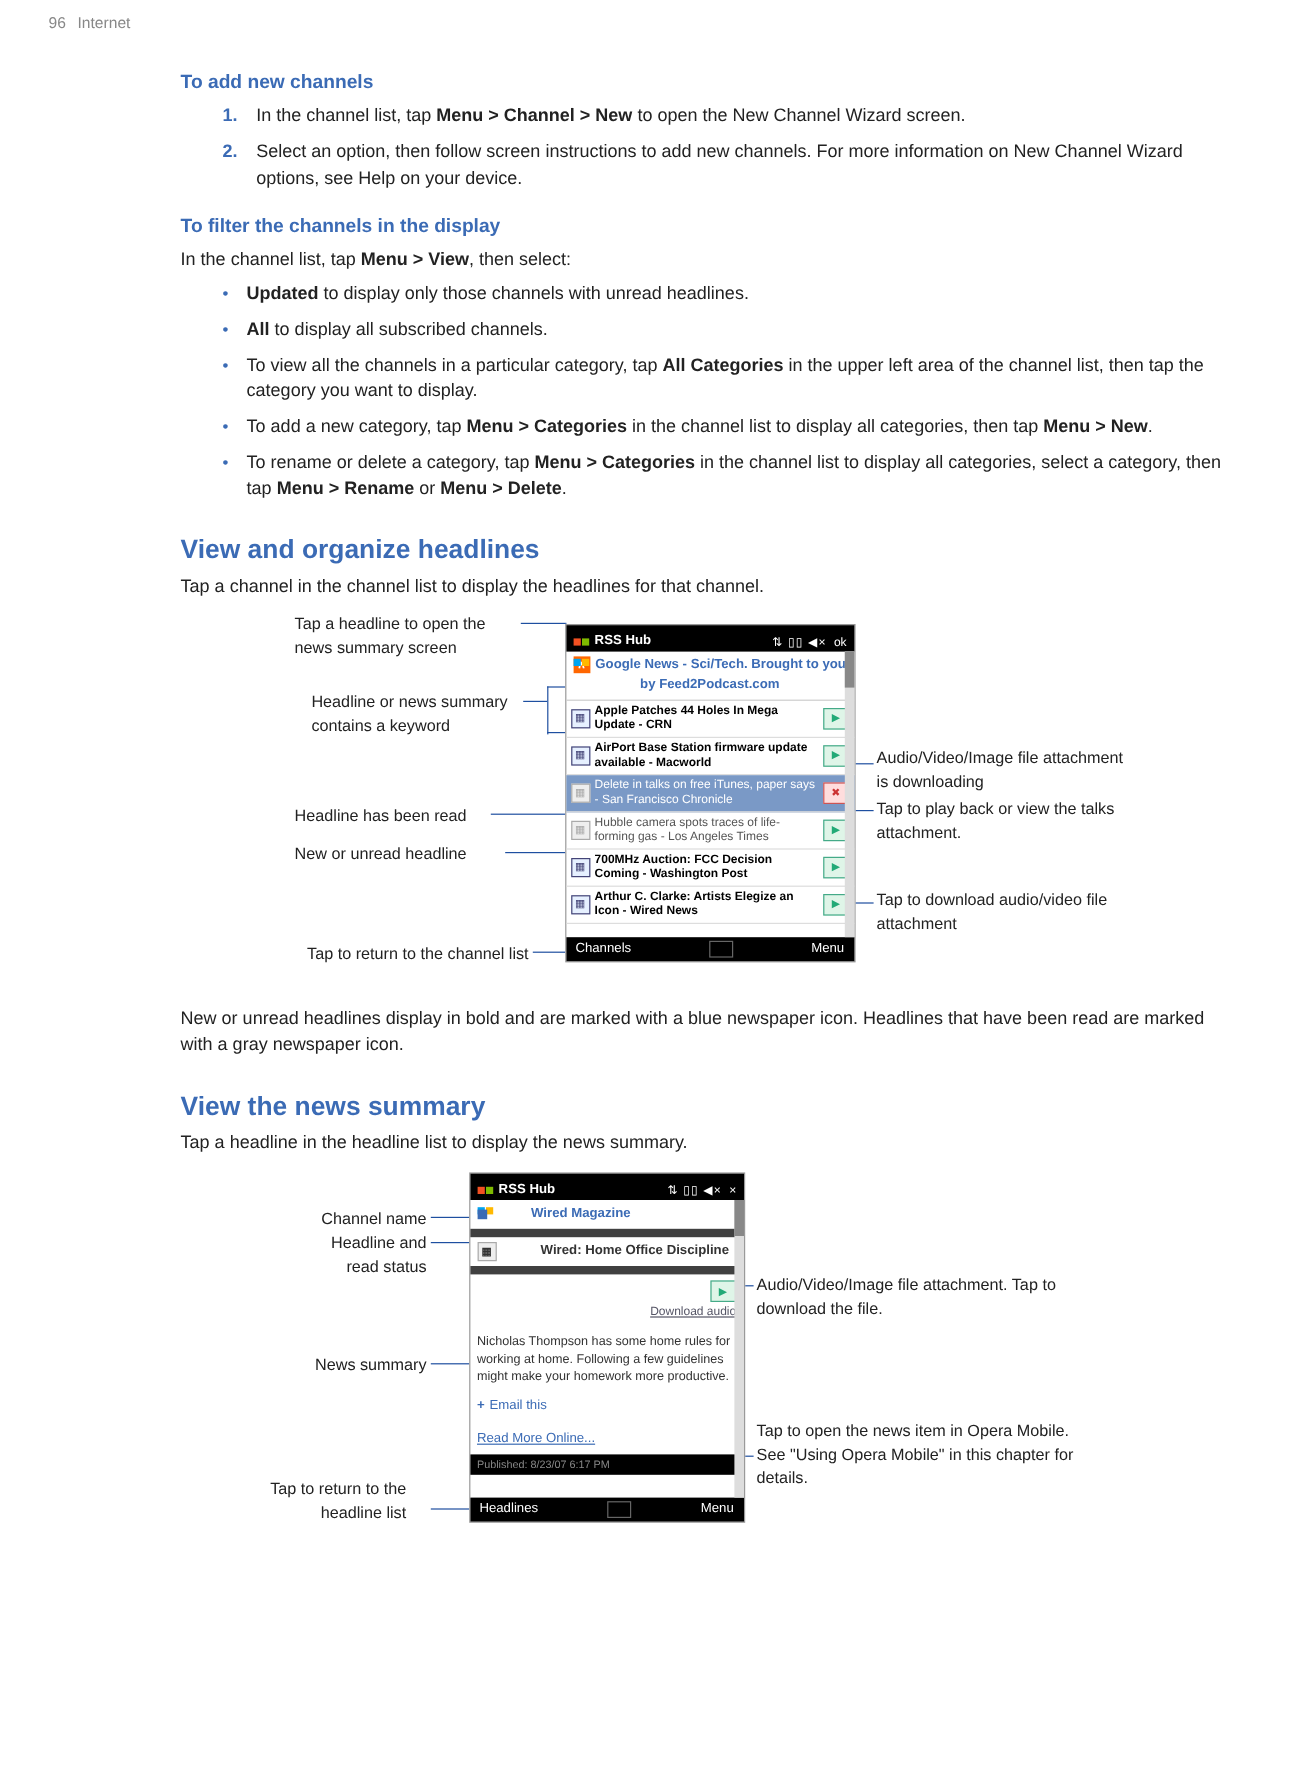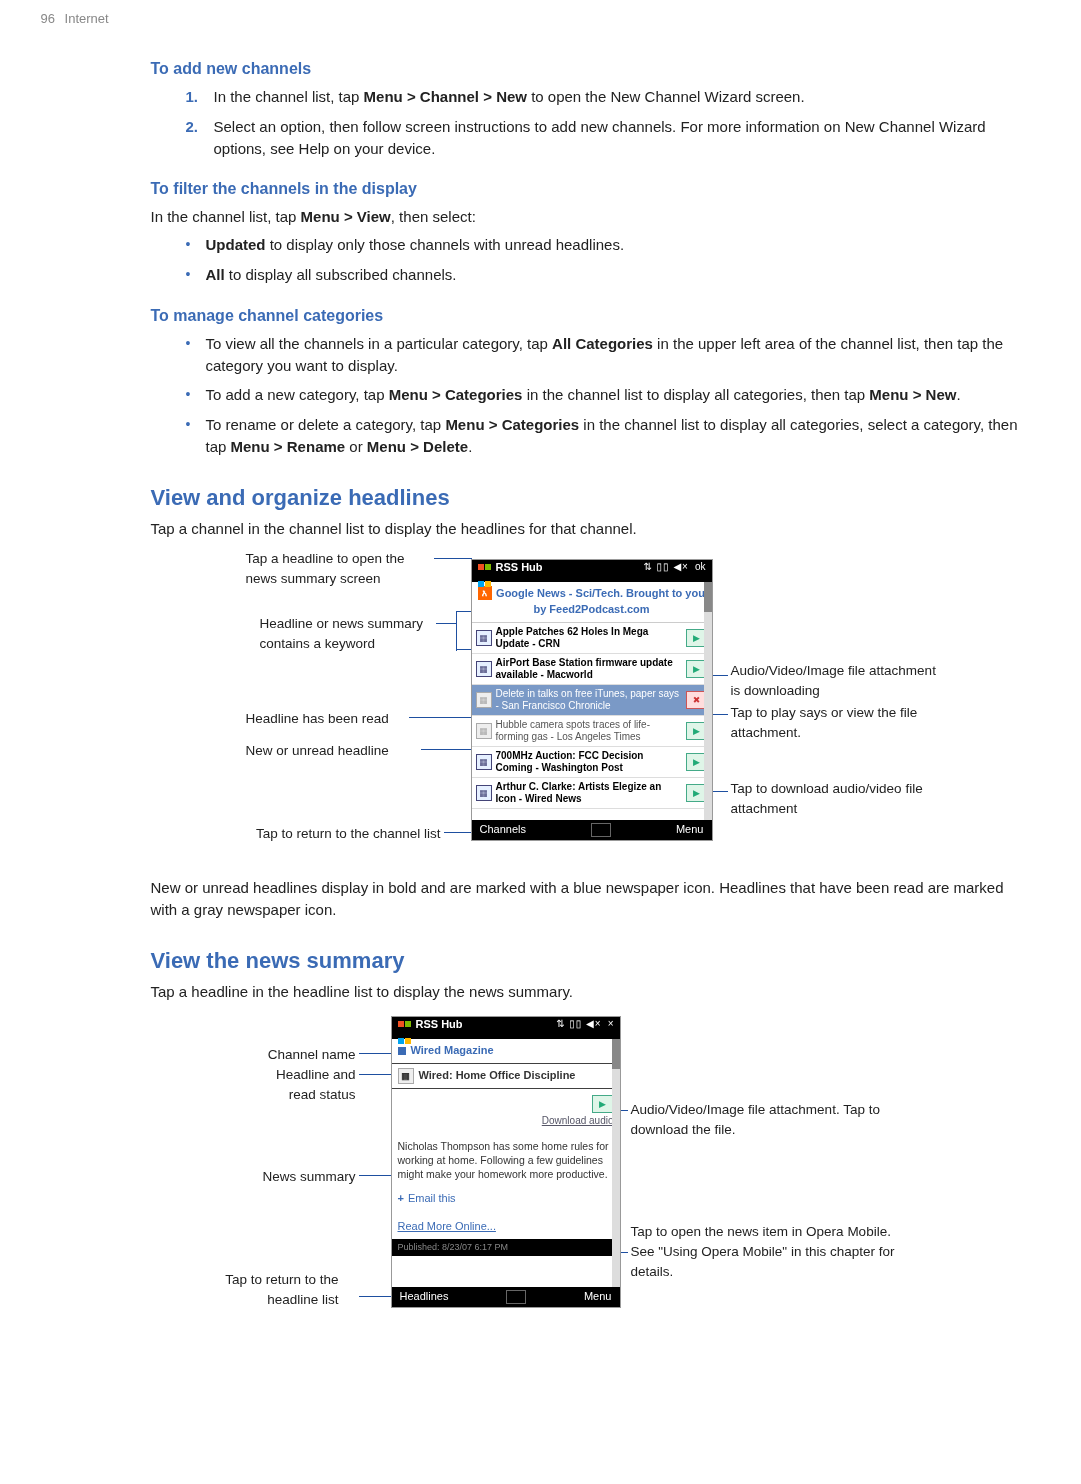--- a/index.html
+++ b/index.html
@@ -13,21 +13,21 @@
   ol.numlist { list-style: none; padding: 0; margin: 4px 0 6px 35px; }
   ol.numlist > li { margin-bottom: 8px; padding-left: 28px; position: relative; }
   ol.numlist > li .num { position: absolute; left: 0; top: 0; color: #3b6bb5; font-weight: 700; }
   ul.bullets { list-style: none; padding: 0; margin: 4px 0 6px 35px; }
   ul.bullets > li { margin-bottom: 8px; padding-left: 20px; position: relative; }
   ul.bullets > li::before { content: "•"; color: #3b6bb5; position: absolute; left: 0; top: 0; font-size: 14px; }
   .bold { font-weight: 700; }
 
   .diagram { position: relative; width: 860px; margin: 10px 0 18px 0; }
   .shot-box { position: absolute; border: 1px solid #999; background: #fff; }
-  .titlebar { display: flex; align-items: flex-start; background: #000; color: #fff; height: 22px; font-size: 11px; padding: 0 6px; }
+  .titlebar { display: flex; align-items: flex-end; background: #000; color: #fff; height: 22px; font-size: 11px; padding: 0 6px; }
   .titlebar .winlogo { width: 14px; height: 14px; margin-right: 4px; display: inline-block; }
   .winlogo span { display: inline-block; width: 6px; height: 6px; }
   .winlogo .r { background:#f25022; margin-right:1px; margin-bottom:1px; }
   .winlogo .g { background:#7fba00; margin-bottom:1px; }
   .winlogo .b { background:#00a4ef; margin-right:1px; }
   .winlogo .y { background:#ffb900; }
   .titlebar .spacer { flex: 1; }
   .titlebar .status { font-size: 10px; letter-spacing: 1px; }
   .titlebar .ok { margin-left: 6px; font-size: 10px; }
   .channel-title { color: #3b6bb5; font-weight: 700; font-size: 11px; text-align: center; padding: 4px 6px; border-bottom: 1px solid #ccc; }
@@ -46,21 +46,21 @@
   .bottombar .kb { width: 18px; height: 12px; border: 1px solid #666; display: inline-block; }
   .scrollbar { position: absolute; right: 0; top: 22px; bottom: 20px; width: 8px; background: #ddd; }
   .scrollbar .thumb { background: #888; width: 100%; height: 30px; }
 
   .callout { position: absolute; font-size: 13.5px; color: #222; }
   .callout.right { text-align: left; }
   .line { position: absolute; background: #1e4fa0; }
   .hline { height: 1px; }
   .vline { width: 1px; }
 
-  .shot2 .listitem { font-size: 11px; padding: 4px 6px; border-bottom: 1px solid #404040; }
+  .shot2 .listitem { font-size: 11px; padding: 4px 6px; border-bottom: 7px solid #404040; gap: 32px; }
   .shot2 .channel-name { color: #3b6bb5; font-weight: 700; display:flex; align-items:center; }
   .shot2 .channel-name .sq { width:8px;height:8px;background:#3b6bb5;margin-right:5px;display:inline-block;}
   .shot2 .headline-row { display:flex; align-items:center; font-weight:700; color:#333;}
   .shot2 .headline-row .icon { width:14px;height:14px;border:1px solid #aaa;background:#eee;margin-right:5px;font-size:9px;display:flex;align-items:center;justify-content:center;}
   .shot2 .download { text-align:right; padding:2px 6px 6px 6px;}
   .shot2 .download .media { display:inline-block; width: 20px; height: 16px; border: 1px solid #4a8; background: #dff5e8; font-size:9px; text-align:center; line-height:16px; color:#2a7;}
   .shot2 .download .dtext { font-size:10px; color:#556; text-decoration: underline; display:block; margin-top:1px;}
   .shot2 .summary { font-size: 10.5px; color: #333; padding: 4px 8px 4px 6px; line-height:1.35;}
   .shot2 .emailthis { color:#3b6bb5; font-size:11px; padding: 6px 6px 2px 6px; display:flex;align-items:center;}
   .shot2 .emailthis .plus { color:#3b6bb5; font-weight:700; margin-right:4px;}
@@ -92,40 +92,39 @@
 
     <h3 class="blue">To filter the channels in the display</h3>
     <p class="body-text">
       <span>In the channel list, tap </span><span class="bold">Menu &gt; View</span><span>, then select:</span>
     </p>
     <ul class="bullets">
       <li><span class="bold">Updated</span><span> to display only those channels with unread headlines.</span></li>
       <li><span class="bold">All</span><span> to display all subscribed channels.</span></li>
     </ul>
 
-    <h3 class="blue">To manage channel categories</h3>
     <ul class="bullets">
       <li><span>To view all the channels in a particular category, tap </span><span class="bold">All Categories</span><span> in the upper left area of the channel list, then tap the category you want to display.</span></li>
       <li><span>To add a new category, tap </span><span class="bold">Menu &gt; Categories</span><span> in the channel list to display all categories, then tap </span><span class="bold">Menu &gt; New</span><span>.</span></li>
       <li><span>To rename or delete a category, tap </span><span class="bold">Menu &gt; Categories</span><span> in the channel list to display all categories, select a category, then tap </span><span class="bold">Menu &gt; Rename</span><span> or </span><span class="bold">Menu &gt; Delete</span><span>.</span></li>
     </ul>
 
     <h2 class="blue">View and organize headlines</h2>
     <p class="body-text">Tap a channel in the channel list to display the headlines for that channel.</p>
 
     <div class="diagram" style="height: 310px;">
 
       <div class="callout" style="left:95px; top:0; width:190px;">Tap a headline to open the news summary screen</div>
       <div class="callout" style="left:109px; top:65px; width:190px;">Headline or news summary contains a keyword</div>
       <div class="callout" style="left:95px; top:160px; width:190px;">Headline has been read</div>
       <div class="callout" style="left:95px; top:192px; width:190px;">New or unread headline</div>
       <div class="callout" style="left:60px; top:275px; width:230px; text-align:right;">Tap to return to the channel list</div>
 
       <div class="callout right" style="left:580px; top:112px; width:210px;">Audio/Video/Image file attachment is downloading</div>
-      <div class="callout right" style="left:580px; top:154px; width:210px;">Tap to play says or view the file attachment.</div>
+      <div class="callout right" style="left:580px; top:154px; width:210px;">Tap to play back or view the talks attachment.</div>
       <div class="callout right" style="left:580px; top:230px; width:230px;">Tap to download audio/video file attachment</div>
 
       <div class="line hline" style="left:283px; top:9px; width:37px;"></div>
       <div class="line vline" style="left:320px; top:9px; height:28px;"></div>
       <div class="line hline" style="left:320px; top:37px; width:70px;"></div>
 
       <div class="line hline" style="left:285px; top:74px; width:20px;"></div>
       <div class="line vline" style="left:305px; top:62px; height:40px;"></div>
       <div class="line hline" style="left:305px; top:62px; width:22px;"></div>
       <div class="line hline" style="left:305px; top:100px; width:22px;"></div>
@@ -146,21 +145,21 @@
           <span class="status">⇅ ▯▯ ◀×</span>
           <span class="ok">ok</span>
         </div>
         <div class="channel-title">
           <span style="float:left;width:14px;height:14px;background:#f60;color:#fff;font-size:9px;display:inline-flex;align-items:center;justify-content:center;margin-right:4px;">እ</span>
           <span>Google News - Sci/Tech. Brought to you by Feed2Podcast.com</span>
         </div>
         <div class="headlines">
           <div class="row">
               <span class="icon blue">▦</span>
-              <span class="text bold">Apple Patches 62 Holes In Mega Update - CRN</span>
+              <span class="text bold">Apple Patches 44 Holes In Mega Update - CRN</span>
               <span class="media">▶</span>
             </div>
           <div class="row">
               <span class="icon blue">▦</span>
               <span class="text bold">AirPort Base Station firmware update available - Macworld</span>
               <span class="media">▶</span>
             </div>
           <div class="row selected">
               <span class="icon gray">▦</span>
               <span class="text selected">Delete in talks on free iTunes, paper says - San Francisco Chronicle</span>

